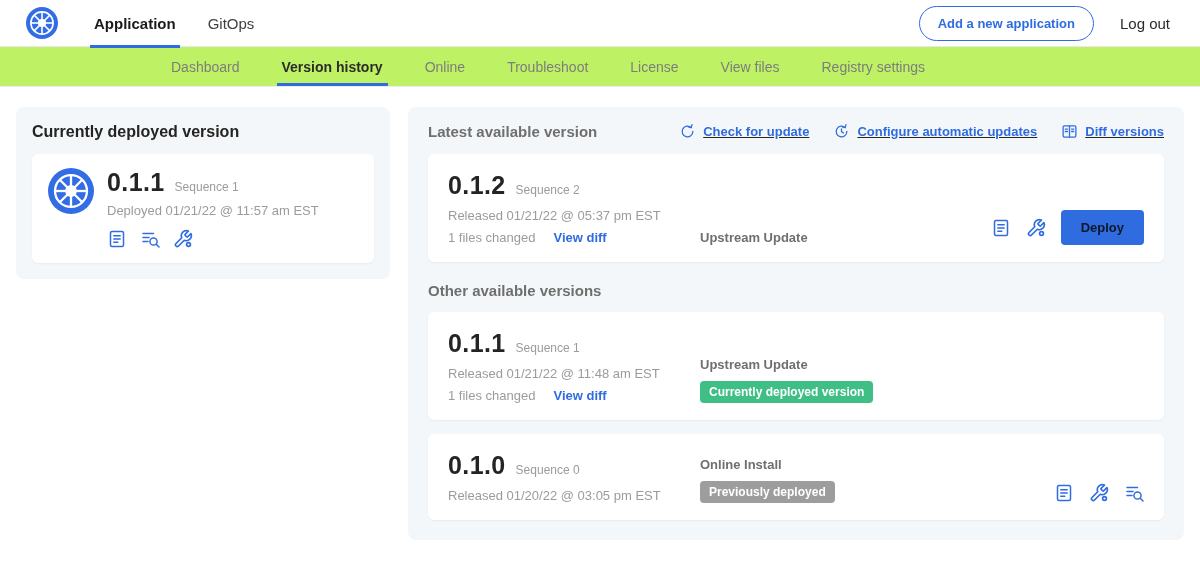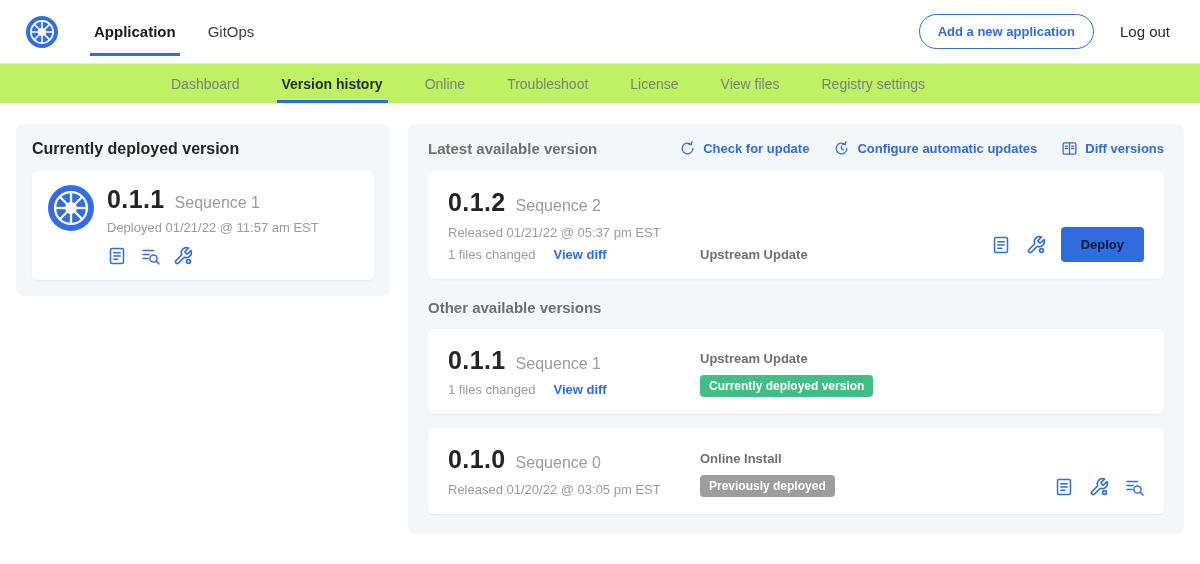--- a/index.html
+++ b/index.html
@@ -11,21 +11,21 @@
   }
   *{box-sizing:border-box;}
   html,body{margin:0;padding:0;}
   body{
     width:1200px;height:564px;overflow:hidden;
     font-family:"Liberation Sans","DejaVu Sans",sans-serif;
     background:#fff;color:var(--ink);
   }
 
   
-  .topbar{height:64px;display:flex;align-items:center;padding:0 26px;border-bottom:1px solid #e8e8e8;}
+  .topbar{height:47px;display:flex;align-items:center;padding:0 26px;border-bottom:1px solid #e8e8e8;}
   .logo{width:32px;height:32px;margin-right:20px;display:block;flex:none;}
   .logo svg{display:block;width:100%;height:100%;}
   .top-tab{height:47px;display:flex;align-items:center;padding:0 16px;font-size:15px;color:#404040;cursor:pointer;position:relative;}
   .top-tab.active{font-weight:700;color:#1b1b1b;}
   .top-tab.active::after{content:"";position:absolute;left:12px;right:12px;bottom:-1px;height:3px;background:var(--blue);}
   .topbar-right{margin-left:auto;display:flex;align-items:center;gap:26px;}
   .add-app-btn{border:1px solid var(--blue);color:var(--blue);background:#fff;font-family:inherit;
     font-weight:700;font-size:13px;padding:9px 18px;border-radius:20px;cursor:pointer;}
   .logout{font-size:15px;color:#2b2b2b;cursor:pointer;margin-right:4px;}
 
@@ -42,32 +42,32 @@
   .right-panel{flex:1;padding:14px 20px 20px;}
 
   
   .left-title{margin:0;font-size:16px;font-weight:700;color:var(--ink);}
   .deployed-card{background:#fff;border-radius:6px;margin-top:13px;padding:14px 16px;box-shadow:0 1px 2px rgba(0,0,0,.05);}
   .deployed-row{display:flex;gap:13px;}
   .k8s-badge{width:46px;height:46px;flex:none;}
   .k8s-badge svg{display:block;width:100%;height:100%;}
   .version-line{display:flex;align-items:baseline;gap:10px;}
   .version-big{font-size:25px;font-weight:700;color:var(--ink);letter-spacing:.4px;}
-  .sequence{font-size:16px;color:var(--muted);}
+  .sequence{font-size:12px;color:var(--muted);}
   .muted{font-size:13px;color:var(--muted);}
   .deployed-info > .muted{margin-top:6px;}
   .icon-row{display:flex;gap:13px;margin-top:11px;}
   .icon-btn{width:20px;height:20px;color:var(--blue);cursor:pointer;flex:none;}
   .icon-btn svg{display:block;width:100%;height:100%;fill:none;stroke:currentColor;stroke-width:1.5;stroke-linecap:round;stroke-linejoin:round;}
   .icon-btn svg.thick{stroke-width:2;}
 
   
   .header-row{display:flex;align-items:center;margin:2px 0 14px;}
   .section-title{font-size:15px;font-weight:700;color:var(--gray-label);}
-  .header-actions{margin-left:auto;display:flex;align-items:flex-start;gap:24px;}
+  .header-actions{margin-left:auto;display:flex;align-items:flex-start;gap:24px;text-decoration:underline;}
   .link-action{display:flex;align-items:center;gap:7px;color:var(--blue);font-size:13px;font-weight:700;cursor:pointer;white-space:nowrap;}
   .link-action .icon-btn{width:17px;height:17px;cursor:inherit;}
 
   .version-card{background:#fff;border-radius:6px;padding:17px 20px;display:flex;align-items:flex-end;box-shadow:0 1px 2px rgba(0,0,0,.05);}
   .version-card.other + .version-card.other{margin-top:14px;}
   .vc-left{width:252px;flex:none;}
   .vc-left > .muted{margin-top:8px;}
   .files-line{display:flex;gap:18px;margin-top:7px;align-items:baseline;}
   .view-diff{font-size:13px;color:var(--blue);font-weight:700;cursor:pointer;}
   .vc-mid{flex:1;min-width:0;}
@@ -243,20 +243,21 @@
     </div>
 
     <h3 class="other-title">Other available versions</h3>
 
     <div class="version-card other">
       <div class="vc-left">
         <div class="version-line">
           <span class="version-big">0.1.1</span>
           <span class="sequence">Sequence 1</span>
         </div>
+        <div class="muted">Released 01/21/22 @ 11:48 am EST</div>
         <div class="files-line">
           <span class="muted">1 files changed</span>
           <span class="view-diff">View diff</span>
         </div>
       </div>
       <div class="vc-mid">
         <div class="source-label">Upstream Update</div>
         <span class="badge" style="background-color: rgb(63, 190, 133);">Currently deployed version</span>
       </div>
     </div>

